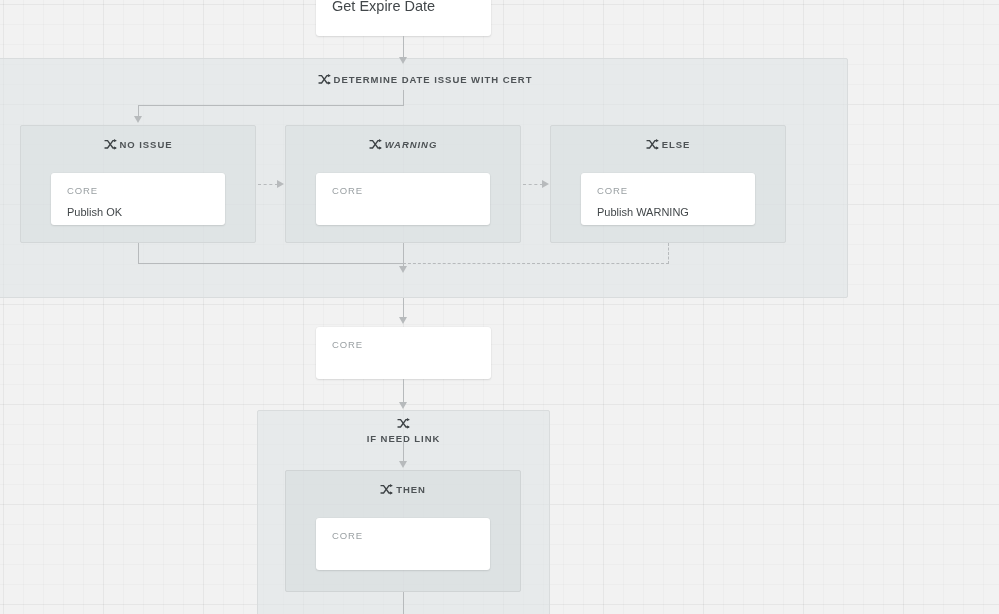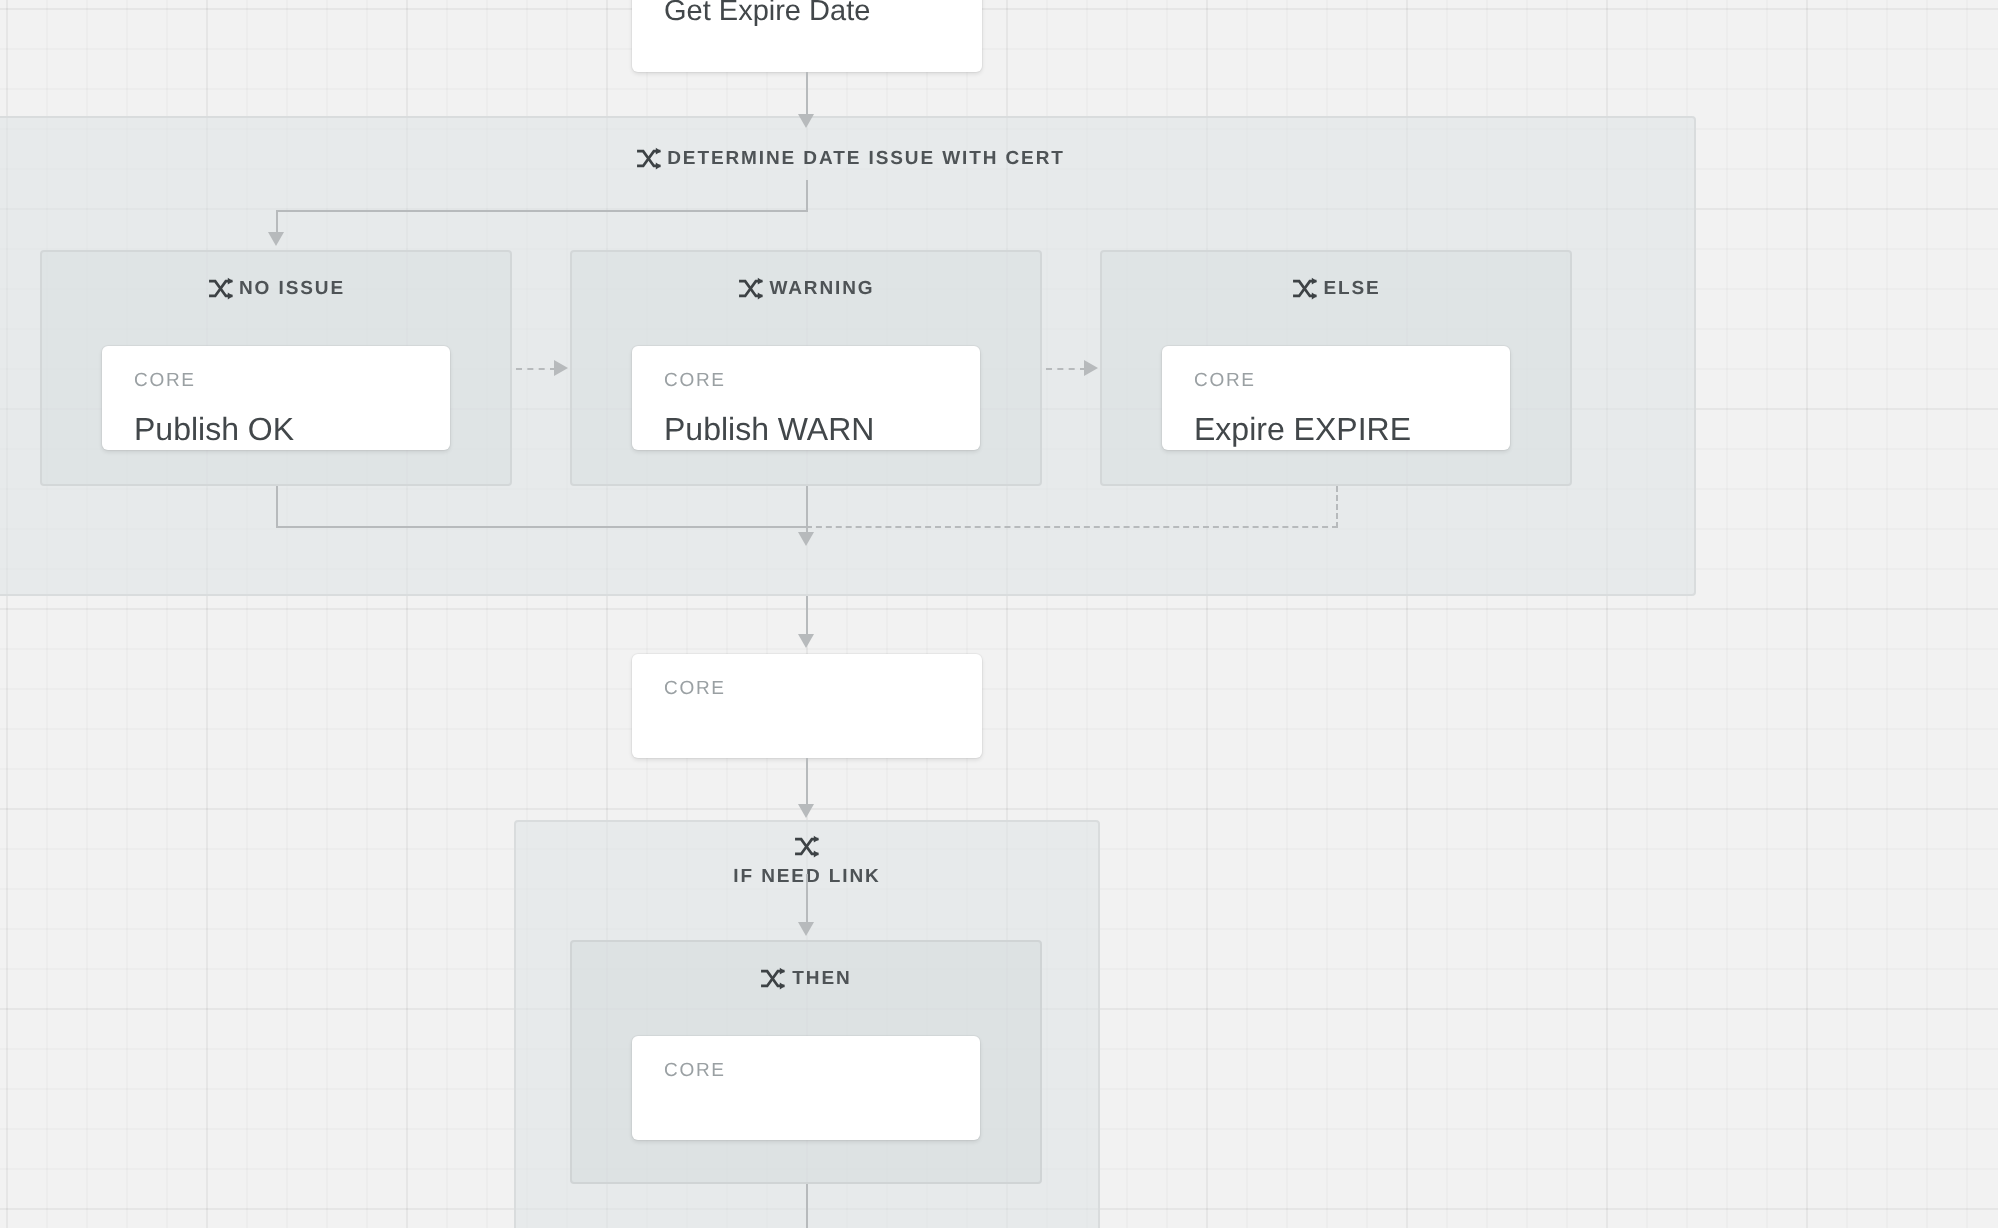--- a/index.html
+++ b/index.html
@@ -88,21 +88,21 @@
   .card .kicker {
     font-size: 9.5px;
     font-weight: normal;
     letter-spacing: 0.85px;
     color: #9aa0a3;
     text-transform: uppercase;
     line-height: 1;
     margin-bottom: 10px;
   }
   .card .title {
-    font-size: 16px;
+    font-size: 11px;
     color: #42474a;
     line-height: 1.2;
     white-space: nowrap;
   }
   .card.plain { padding-top: 0; display: flex; align-items: center; }
   .card.plain .title { font-size: 14.5px; }
 
   
   .conn {
     position: absolute;
@@ -187,57 +187,56 @@
       </span>
       <span class="glabel">NO ISSUE</span>
     </div>
   </div>
   <div class="card" style="left:51px; top:173px; width:174px; height:52px;">
     <div class="kicker">CORE</div>
     <div class="title">Publish OK</div>
   </div>
 
   <div class="group inner" style="left:285px; top:125px; width:236px; height:118px;">
-    <div class="group-header" style="top:3px;">
+    <div class="group-header" style="top:3px;font-style:italic;">
       <span class="branch-icon">
         <svg viewBox="0 0 16 16" width="13" height="13" aria-hidden="true">
           <g fill="none" stroke="#3d4245" stroke-width="1.7" stroke-linecap="square">
             <path d="M1.5 3.2 H4.4 L11 12.3 H14.2"></path>
             <path d="M1.5 12.3 H4.4 L11 3.2 H14.2"></path>
           </g>
           <path d="M12.2 1.1 L15.4 3.2 L12.2 5.3 Z" fill="#3d4245"></path>
           <path d="M12.2 10.2 L15.4 12.3 L12.2 14.4 Z" fill="#3d4245"></path>
         </svg>
       </span>
       <span class="glabel">WARNING</span>
     </div>
   </div>
   <div class="card" style="left:316px; top:173px; width:174px; height:52px;">
     <div class="kicker">CORE</div>
-    <div class="title">Publish WARN</div>
   </div>
 
   <div class="group inner" style="left:550px; top:125px; width:236px; height:118px;">
     <div class="group-header" style="top:3px;">
       <span class="branch-icon">
         <svg viewBox="0 0 16 16" width="13" height="13" aria-hidden="true">
           <g fill="none" stroke="#3d4245" stroke-width="1.7" stroke-linecap="square">
             <path d="M1.5 3.2 H4.4 L11 12.3 H14.2"></path>
             <path d="M1.5 12.3 H4.4 L11 3.2 H14.2"></path>
           </g>
           <path d="M12.2 1.1 L15.4 3.2 L12.2 5.3 Z" fill="#3d4245"></path>
           <path d="M12.2 10.2 L15.4 12.3 L12.2 14.4 Z" fill="#3d4245"></path>
         </svg>
       </span>
       <span class="glabel">ELSE</span>
     </div>
   </div>
   <div class="card" style="left:581px; top:173px; width:174px; height:52px;">
     <div class="kicker">CORE</div>
-    <div class="title">Expire EXPIRE</div>
+    <div class="title">Publish WARNING</div>
   </div>
 
   <div class="conn">
     <div class="vline" style="left:403px; top:90px; height:16px;"></div>
     <div class="hline" style="left:138px; top:105px; width:266px;"></div>
     <div class="vline" style="left:138px; top:105px; height:13px;"></div>
     <div class="arrow-down" style="left:133.5px; top:116px;"></div>
   </div>
 
   <div class="conn">

